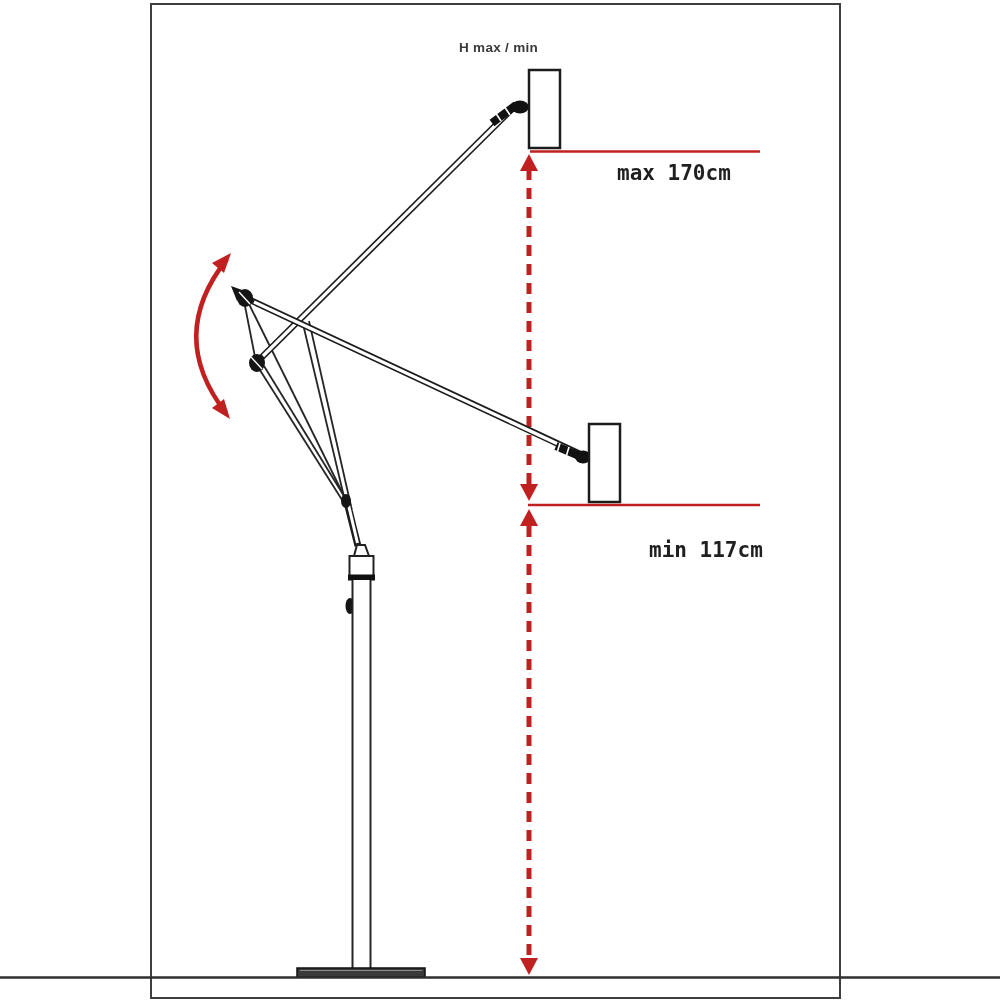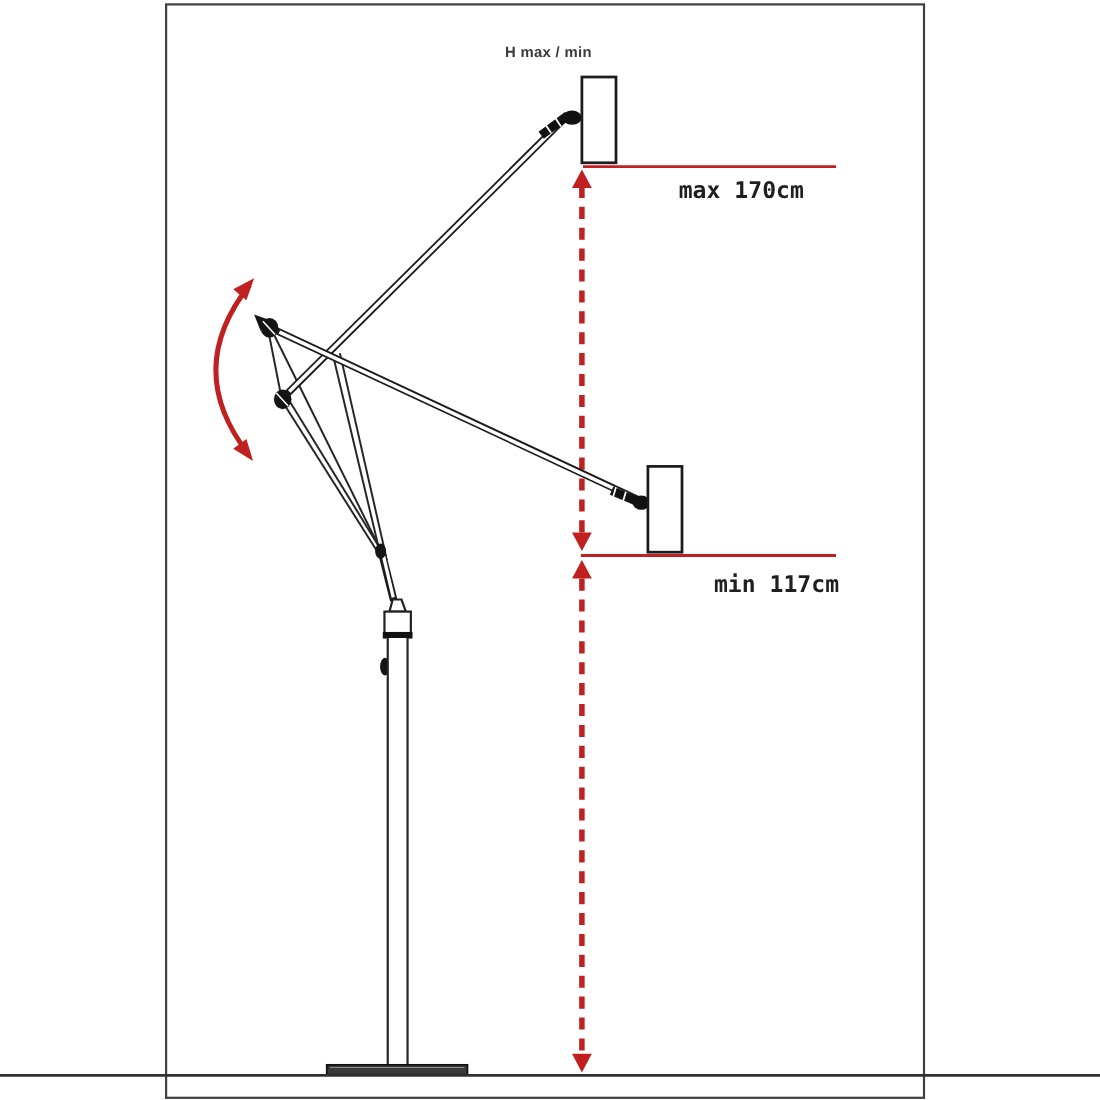--- a/index.html
+++ b/index.html
@@ -22,21 +22,21 @@
   .h-label{
     left:459px;top:40px;
     font-family:"Liberation Sans",sans-serif;
     font-size:13.5px;font-weight:700;color:#3a3a3a;letter-spacing:.3px;
   }
   .dim-label{
     font-family:"DejaVu Sans Mono","Liberation Mono",monospace;
     font-size:21px;color:#1f1f1f;font-weight:bold;
   }
   .max-label{left:617px;top:161px;}
-  .min-label{left:649px;top:519px;}
+  .min-label{left:649px;top:538px;}
 </style>
 </head>
 <body>
 
 <div class="canvas">
 
   <svg width="1000" height="1000" viewBox="0 0 1000 1000">
 
     <rect x="151" y="4" width="689" height="994" fill="none" stroke="#3f3f3f" stroke-width="2"></rect>
 

